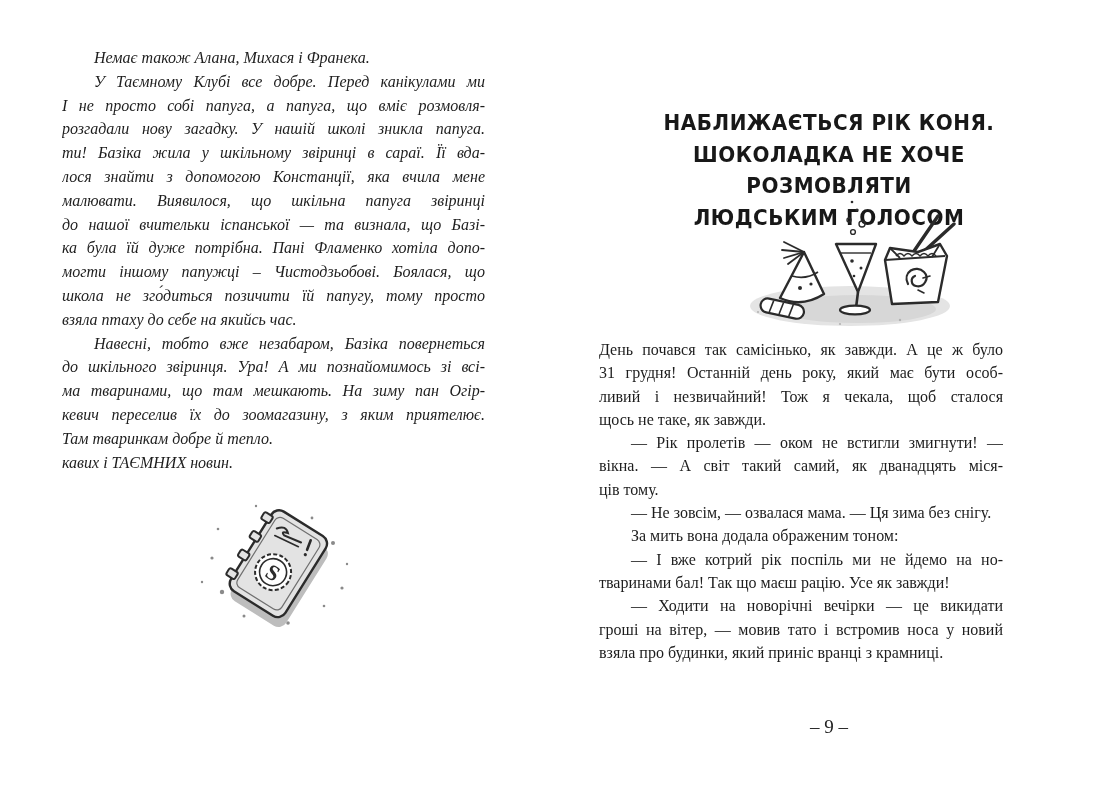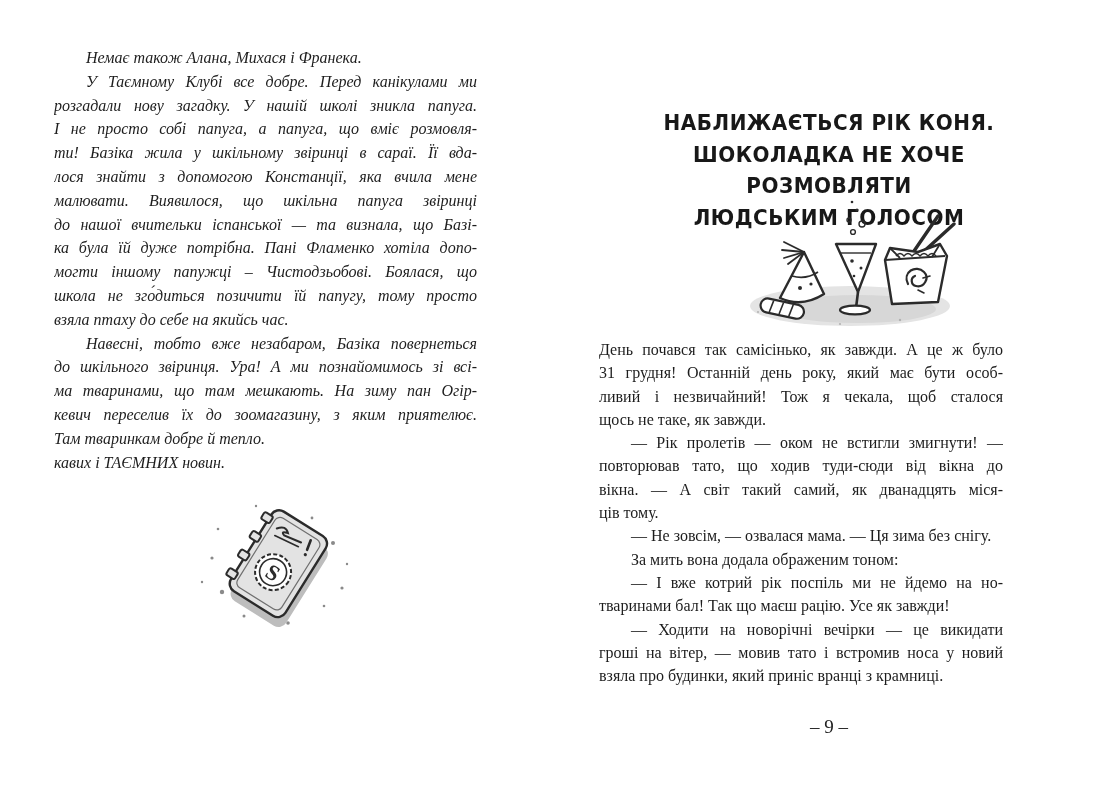--- a/index.html
+++ b/index.html
@@ -18,21 +18,21 @@
     line-height:23.6px;
     text-align:justify;
     text-align-last:justify;
     white-space:normal;
     overflow:hidden;
     height:23.6px;
   }
   .tline.end{text-align-last:left;}
   .tline.indent{text-indent:32px;}
   .col-left{
-    left:54px;top:46px;width:423px;
+    left:62px;top:46px;width:423px;
     font-style:italic;
   }
   .col-left .tline{line-height:23.8px;height:23.8px;}
   .col-right{
     left:599px;top:338px;width:404px;
   }
   .col-right .tline{line-height:23.3px;height:23.3px;}
   
   .chapter-title{
     position:absolute;left:617px;top:110px;width:424px;
@@ -57,22 +57,22 @@
   }
 </style>
 </head>
 <body>
 
 <div class="spread">
 
   <div class="textcol col-left">
       <div class="tline indent end">Немає також Алана, Михася і Франека.</div>
       <div class="tline indent">У Таємному Клубі все добре. Перед канікулами ми</div>
+      <div class="tline">І не просто собі папуга, а папуга, що вміє розмовля-</div>
       <div class="tline">розгадали нову загадку. У нашій школі зникла папуга.</div>
-      <div class="tline">І не просто собі папуга, а папуга, що вміє розмовля-</div>
       <div class="tline">ти! Базіка жила у шкільному звіринці в сараї. Її вда-</div>
       <div class="tline">лося знайти з допомогою Констанції, яка вчила мене</div>
       <div class="tline">малювати. Виявилося, що шкільна папуга звіринці</div>
       <div class="tline">до нашої вчительки іспанської — та визнала, що Базі-</div>
       <div class="tline">ка була їй дуже потрібна. Пані Фламенко хотіла допо-</div>
       <div class="tline">могти іншому папужці – Чистодзьобові. Боялася, що</div>
       <div class="tline">школа не зго́диться позичити їй папугу, тому просто</div>
       <div class="tline end">взяла птаху до себе на якийсь час.</div>
       <div class="tline indent">Навесні, тобто вже незабаром, Базіка повернеться</div>
       <div class="tline">до шкільного звіринця. Ура! А ми познайомимось зі всі-</div>
@@ -197,21 +197,20 @@
       </g>
     </svg>
   </div>
 
   <div class="textcol col-right">
       <div class="tline">День почався так самісінько, як завжди. А це ж було</div>
       <div class="tline">31 грудня! Останній день року, який має бути особ-</div>
       <div class="tline">ливий і незвичайний! Тож я чекала, щоб сталося</div>
       <div class="tline end">щось не таке, як завжди.</div>
       <div class="tline indent">— Рік пролетів — оком не встигли змигнути! —</div>
-      <div class="tline">повторював тато, що ходив туди-сюди від вікна до</div>
       <div class="tline">вікна. — А світ такий самий, як дванадцять міся-</div>
       <div class="tline end">ців тому.</div>
       <div class="tline indent end">— Не зовсім, — озвалася мама. — Ця зима без снігу.</div>
       <div class="tline indent end">За мить вона додала ображеним тоном:</div>
       <div class="tline indent">— І вже котрий рік поспіль ми не йдемо на но-</div>
       <div class="tline end">тваринами бал! Так що маєш рацію. Усе як завжди!</div>
       <div class="tline indent">— Ходити на новорічні вечірки — це викидати</div>
       <div class="tline">гроші на вітер, — мовив тато і встромив носа у новий</div>
       <div class="tline end">взяла про будинки, який приніс вранці з крамниці.</div>
     </div>

